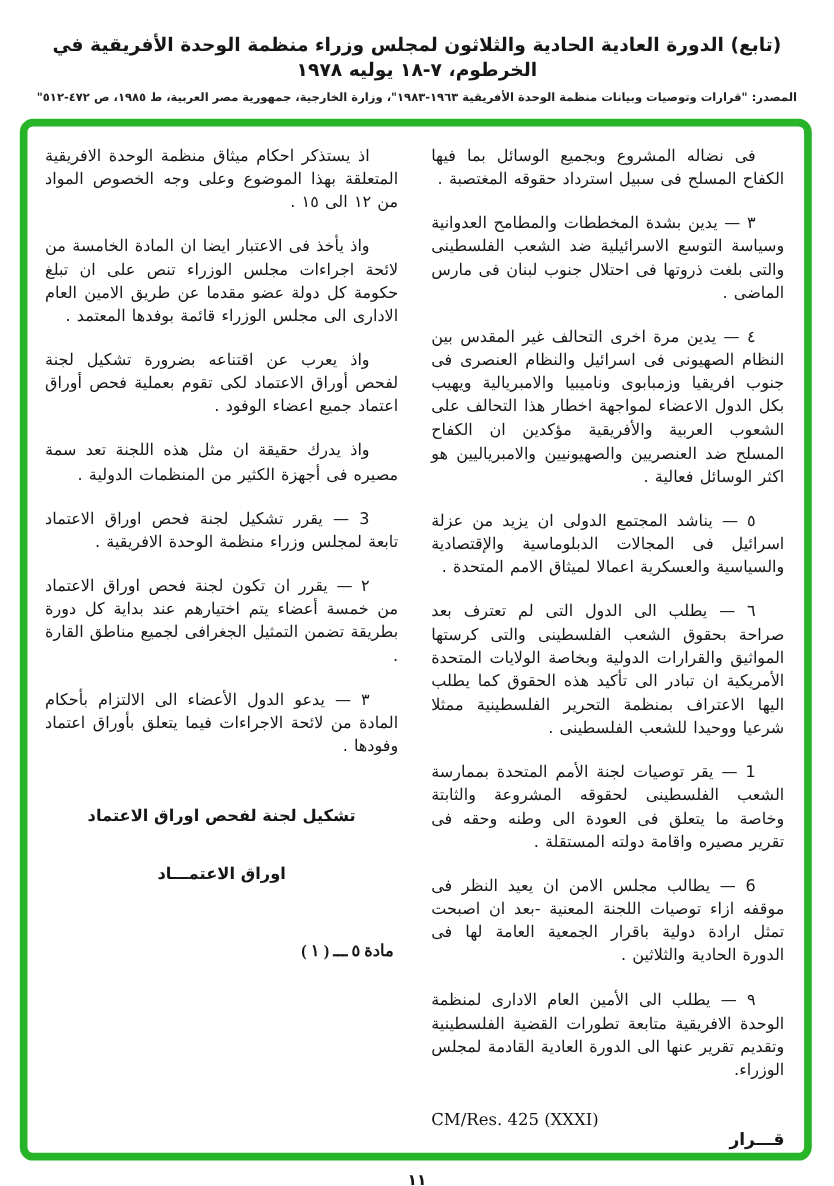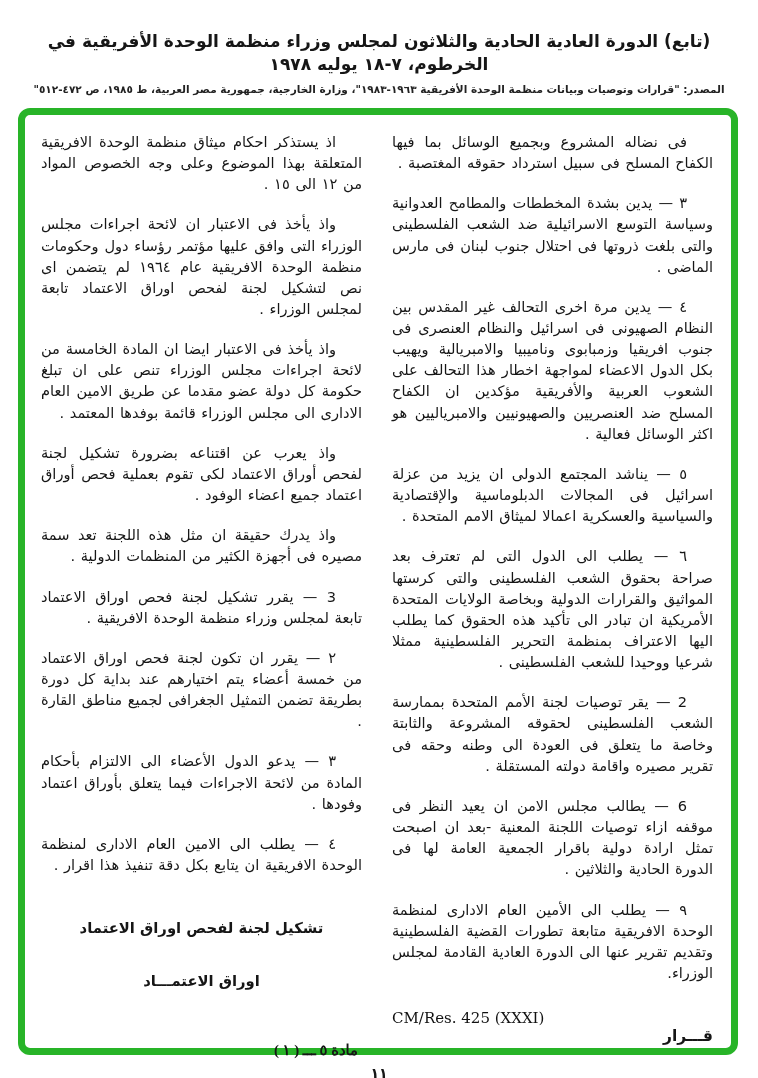--- a/index.html
+++ b/index.html
@@ -116,38 +116,36 @@
 
   <div class="frame">
     <div class="columns">
 
       <div class="col">
         <p class="para">فى نضاله المشروع وبجميع الوسائل بما فيها الكفاح المسلح فى سبيل استرداد حقوقه المغتصبة .</p>
         <p class="para">٣ — يدين بشدة المخططات والمطامح العدوانية وسياسة التوسع الاسرائيلية ضد الشعب الفلسطينى والتى بلغت ذروتها فى احتلال جنوب لبنان فى مارس الماضى .</p>
         <p class="para">٤ — يدين مرة اخرى التحالف غير المقدس بين النظام الصهيونى فى اسرائيل والنظام العنصرى فى جنوب افريقيا وزمبابوى وناميبيا والامبريالية ويهيب بكل الدول الاعضاء لمواجهة اخطار هذا التحالف على الشعوب العربية والأفريقية مؤكدين ان الكفاح المسلح ضد العنصريين والصهيونيين والامبرياليين هو اكثر الوسائل فعالية .</p>
         <p class="para">٥ — يناشد المجتمع الدولى ان يزيد من عزلة اسرائيل فى المجالات الدبلوماسية والإقتصادية والسياسية والعسكرية اعمالا لميثاق الامم المتحدة .</p>
         <p class="para">٦ — يطلب الى الدول التى لم تعترف بعد صراحة بحقوق الشعب الفلسطينى والتى كرستها المواثيق والقرارات الدولية وبخاصة الولايات المتحدة الأمريكية ان تبادر الى تأكيد هذه الحقوق كما يطلب اليها الاعتراف بمنظمة التحرير الفلسطينية ممثلا شرعيا ووحيدا للشعب الفلسطينى .</p>
-        <p class="para">2 — يقر توصيات لجنة الأمم المتحدة بممارسة الشعب الفلسطينى لحقوقه المشروعة والثابتة وخاصة ما يتعلق فى العودة الى وطنه وحقه فى تقرير مصيره واقامة دولته المستقلة .</p>
+        <p class="para">1 — يقر توصيات لجنة الأمم المتحدة بممارسة الشعب الفلسطينى لحقوقه المشروعة والثابتة وخاصة ما يتعلق فى العودة الى وطنه وحقه فى تقرير مصيره واقامة دولته المستقلة .</p>
         <p class="para">6 — يطالب مجلس الامن ان يعيد النظر فى موقفه ازاء توصيات اللجنة المعنية -بعد ان اصبحت تمثل ارادة دولية باقرار الجمعية العامة لها فى الدورة الحادية والثلاثين .</p>
         <p class="para">٩ — يطلب الى الأمين العام الادارى لمنظمة الوحدة الافريقية متابعة تطورات القضية الفلسطينية وتقديم تقرير عنها الى الدورة العادية القادمة لمجلس الوزراء.</p>
         <div class="res-ref">CM/Res. 425 (XXXI)</div>
         <div class="decision-heading">قـــرار</div>
 
       </div>
 
       <div class="col">
         <p class="para">اذ يستذكر احكام ميثاق منظمة الوحدة الافريقية المتعلقة بهذا الموضوع وعلى وجه الخصوص المواد من ١٢ الى ١٥ .</p>
-        <p class="para">واذ يأخذ فى الاعتبار ان لائحة اجراءات مجلس الوزراء التى وافق عليها مؤتمر رؤساء دول وحكومات منظمة الوحدة الافريقية عام ١٩٦٤ لم يتضمن اى نص لتشكيل لجنة لفحص اوراق الاعتماد تابعة لمجلس الوزراء .</p>
         <p class="para">واذ يأخذ فى الاعتبار ايضا ان المادة الخامسة من لائحة اجراءات مجلس الوزراء تنص على ان تبلغ حكومة كل دولة عضو مقدما عن طريق الامين العام الادارى الى مجلس الوزراء قائمة بوفدها المعتمد .</p>
         <p class="para">واذ يعرب عن اقتناعه بضرورة تشكيل لجنة لفحص أوراق الاعتماد لكى تقوم بعملية فحص أوراق اعتماد جميع اعضاء الوفود .</p>
         <p class="para">واذ يدرك حقيقة ان مثل هذه اللجنة تعد سمة مصيره فى أجهزة الكثير من المنظمات الدولية .</p>
         <p class="para">3 — يقرر تشكيل لجنة فحص اوراق الاعتماد تابعة لمجلس وزراء منظمة الوحدة الافريقية .</p>
         <p class="para">٢ — يقرر ان تكون لجنة فحص اوراق الاعتماد من خمسة أعضاء يتم اختيارهم عند بداية كل دورة بطريقة تضمن التمثيل الجغرافى لجميع مناطق القارة .</p>
         <p class="para">٣ — يدعو الدول الأعضاء الى الالتزام بأحكام المادة من لائحة الاجراءات فيما يتعلق بأوراق اعتماد وفودها .</p>
-        <p class="para">٤ — يطلب الى الامين العام الادارى لمنظمة الوحدة الافريقية ان يتابع بكل دقة تنفيذ هذا اقرار .</p>
         <div class="section-heading sh-1">تشكيل لجنة لفحص اوراق الاعتماد</div>
         <div class="section-heading sh-2">اوراق الاعتمـــاد</div>
         <div class="article-heading">مادة ٥ ـــ ( ١ )</div>
 
       </div>
 
     </div>
   </div>
 
   <div class="footer">

